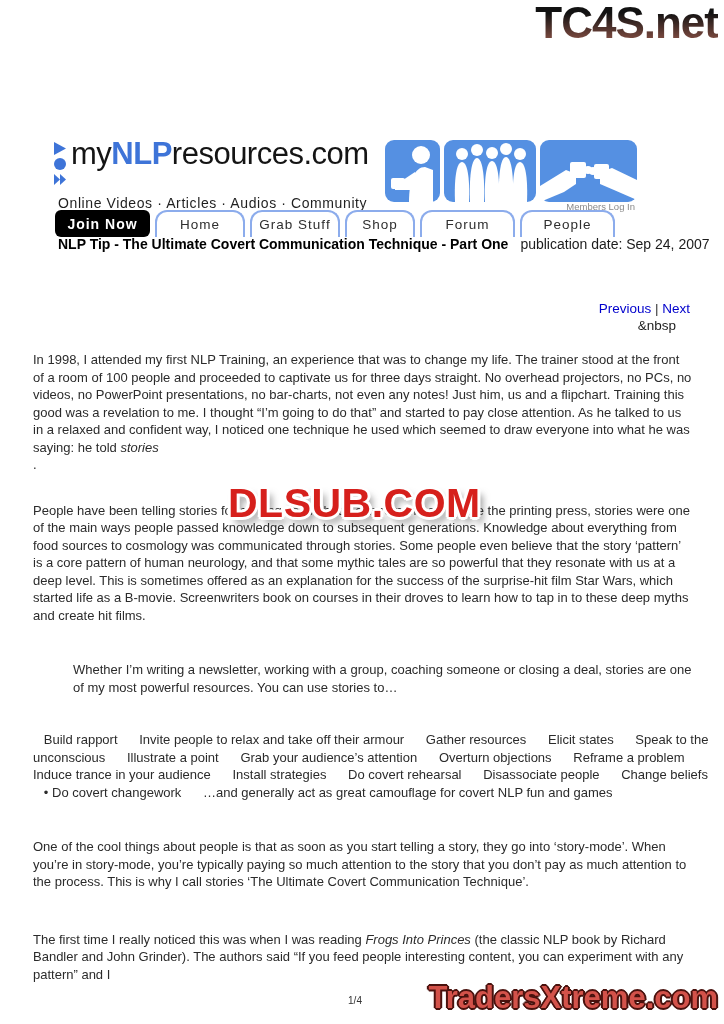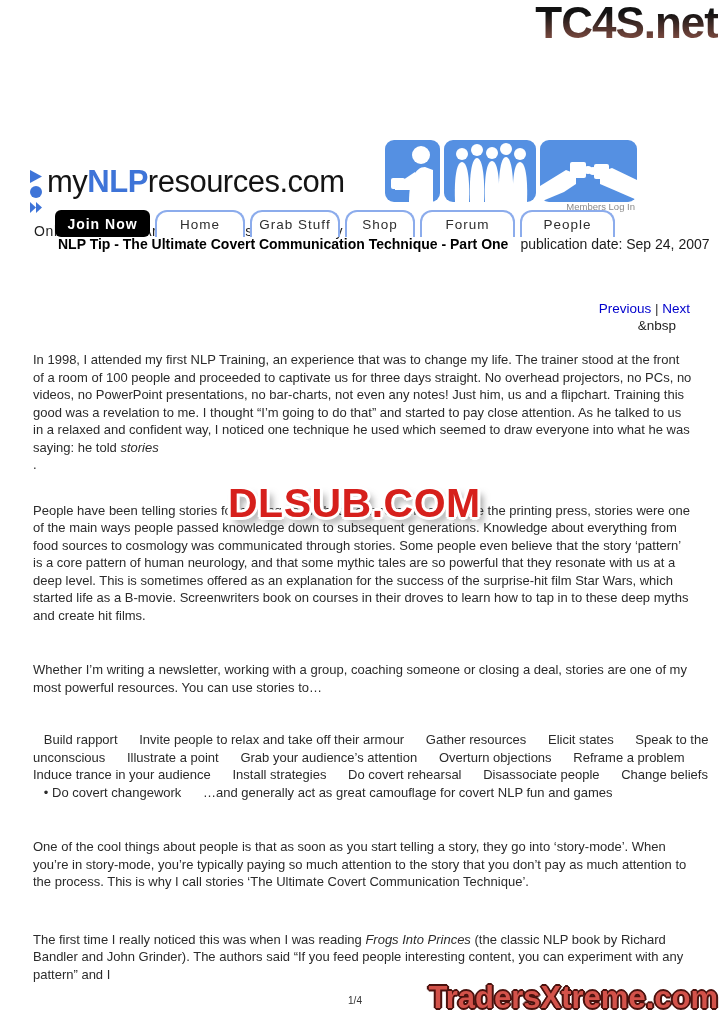--- a/index.html
+++ b/index.html
@@ -15,21 +15,21 @@
           text-shadow:-3px 0 0 #fff,3px 0 0 #fff,0 -3px 0 #fff,0 3px 0 #fff,
                       -2px -2px 0 #fff,2px -2px 0 #fff,-2px 2px 0 #fff,2px 2px 0 #fff,
                       5px 6px 7px rgba(60,60,60,.55);}
   .wm-bot{position:absolute;right:6px;top:980px;font-size:31px;font-weight:bold;color:#d3524a;
           letter-spacing:0px;white-space:nowrap;
           text-shadow:-2px 0 0 #4a120e,2px 0 0 #4a120e,0 -2px 0 #4a120e,0 2px 0 #4a120e,
                       -1px -1px 0 #4a120e,1px 1px 0 #4a120e,1px -1px 0 #4a120e,-1px 1px 0 #4a120e,
                       0 0 9px rgba(255,255,255,.95);}
 
   
-  .logo-block{position:absolute;left:28px;top:138px;margin-top:28px;}
+  .logo-block{position:absolute;left:52px;top:138px;}
   .logo-row{display:flex;align-items:flex-start;}
   .logo-icon{margin-right:3px;margin-top:3px;}
   .logo-text{font-size:31px;letter-spacing:-0.5px;color:#141414;line-height:1;}
   .logo-text .nlp{color:#3e74d8;font-weight:bold;}
   .tagline{margin-top:4px;margin-left:6px;font-size:14px;letter-spacing:0.6px;color:#1f1f1f;}
 
   .header-images{position:absolute;left:385px;top:140px;display:flex;gap:4px;}
   .img-tile{background:#5590e2;border-radius:9px;height:62px;display:block;}
   .tile-1{width:55px;} .tile-2{width:92px;} .tile-3{width:97px;}
   .members-login{position:absolute;left:385px;top:201px;width:250px;text-align:right;
@@ -49,21 +49,21 @@
   .title-row .ttl{font-weight:bold;color:#000;}
   .title-row .pub{margin-left:12px;color:#1c1c1c;}
   .pager{position:absolute;right:34px;top:301px;text-align:right;font-size:13.5px;color:#333;}
   .pager a{color:#0000cc;cursor:pointer;}
   .pager .nbsp{padding-right:14px;color:#1c1c1c;margin-top:2px;}
 
   
   .content{position:absolute;left:33px;top:351px;width:660px;font-size:13px;line-height:17.5px;color:#2b2b2b;}
   .para{margin:0;}
   .p2{margin-top:28px;}
-  .p3{margin-top:37px;}
+  .p3{margin-top:37px;margin-left:40px;}
   .list{margin-top:35px;}
   .list .line{white-space:pre;}
   .p4{margin-top:37px;}
   .p5{margin-top:40px;}
 
   
   .page-num{position:absolute;left:0;top:995px;width:710px;text-align:center;font-size:10px;color:#333;}
 </style>
 </head>
 <body>

